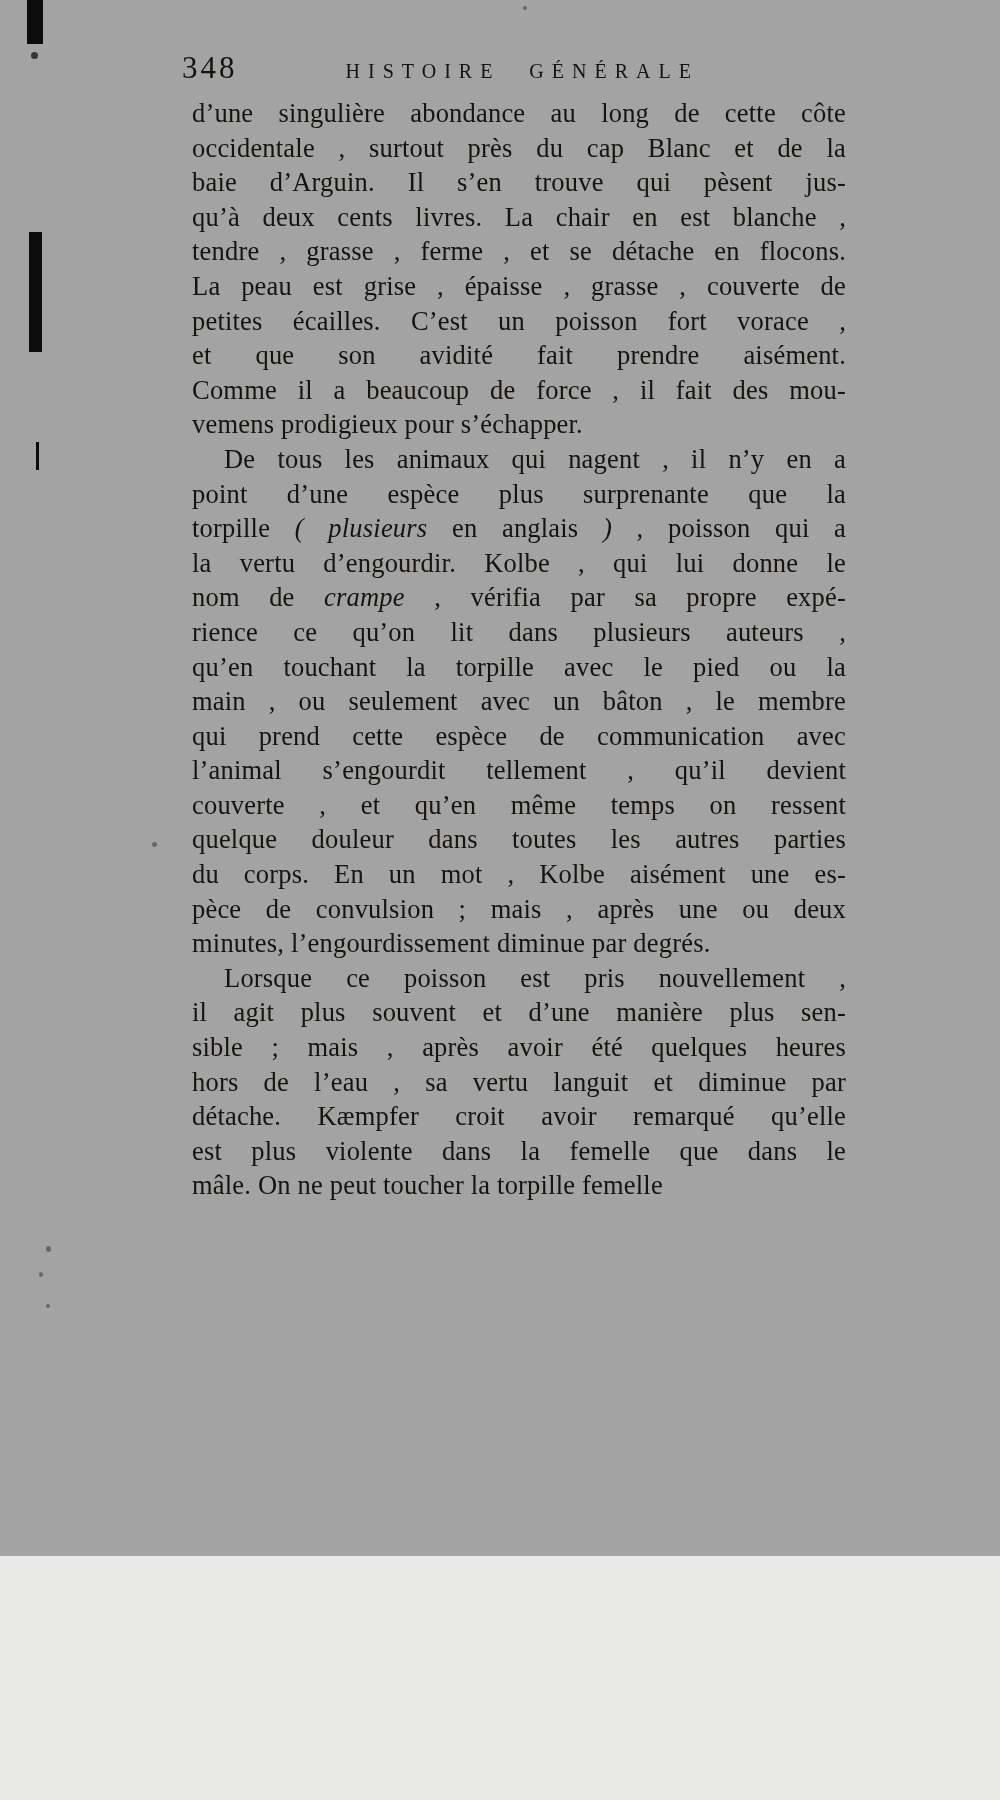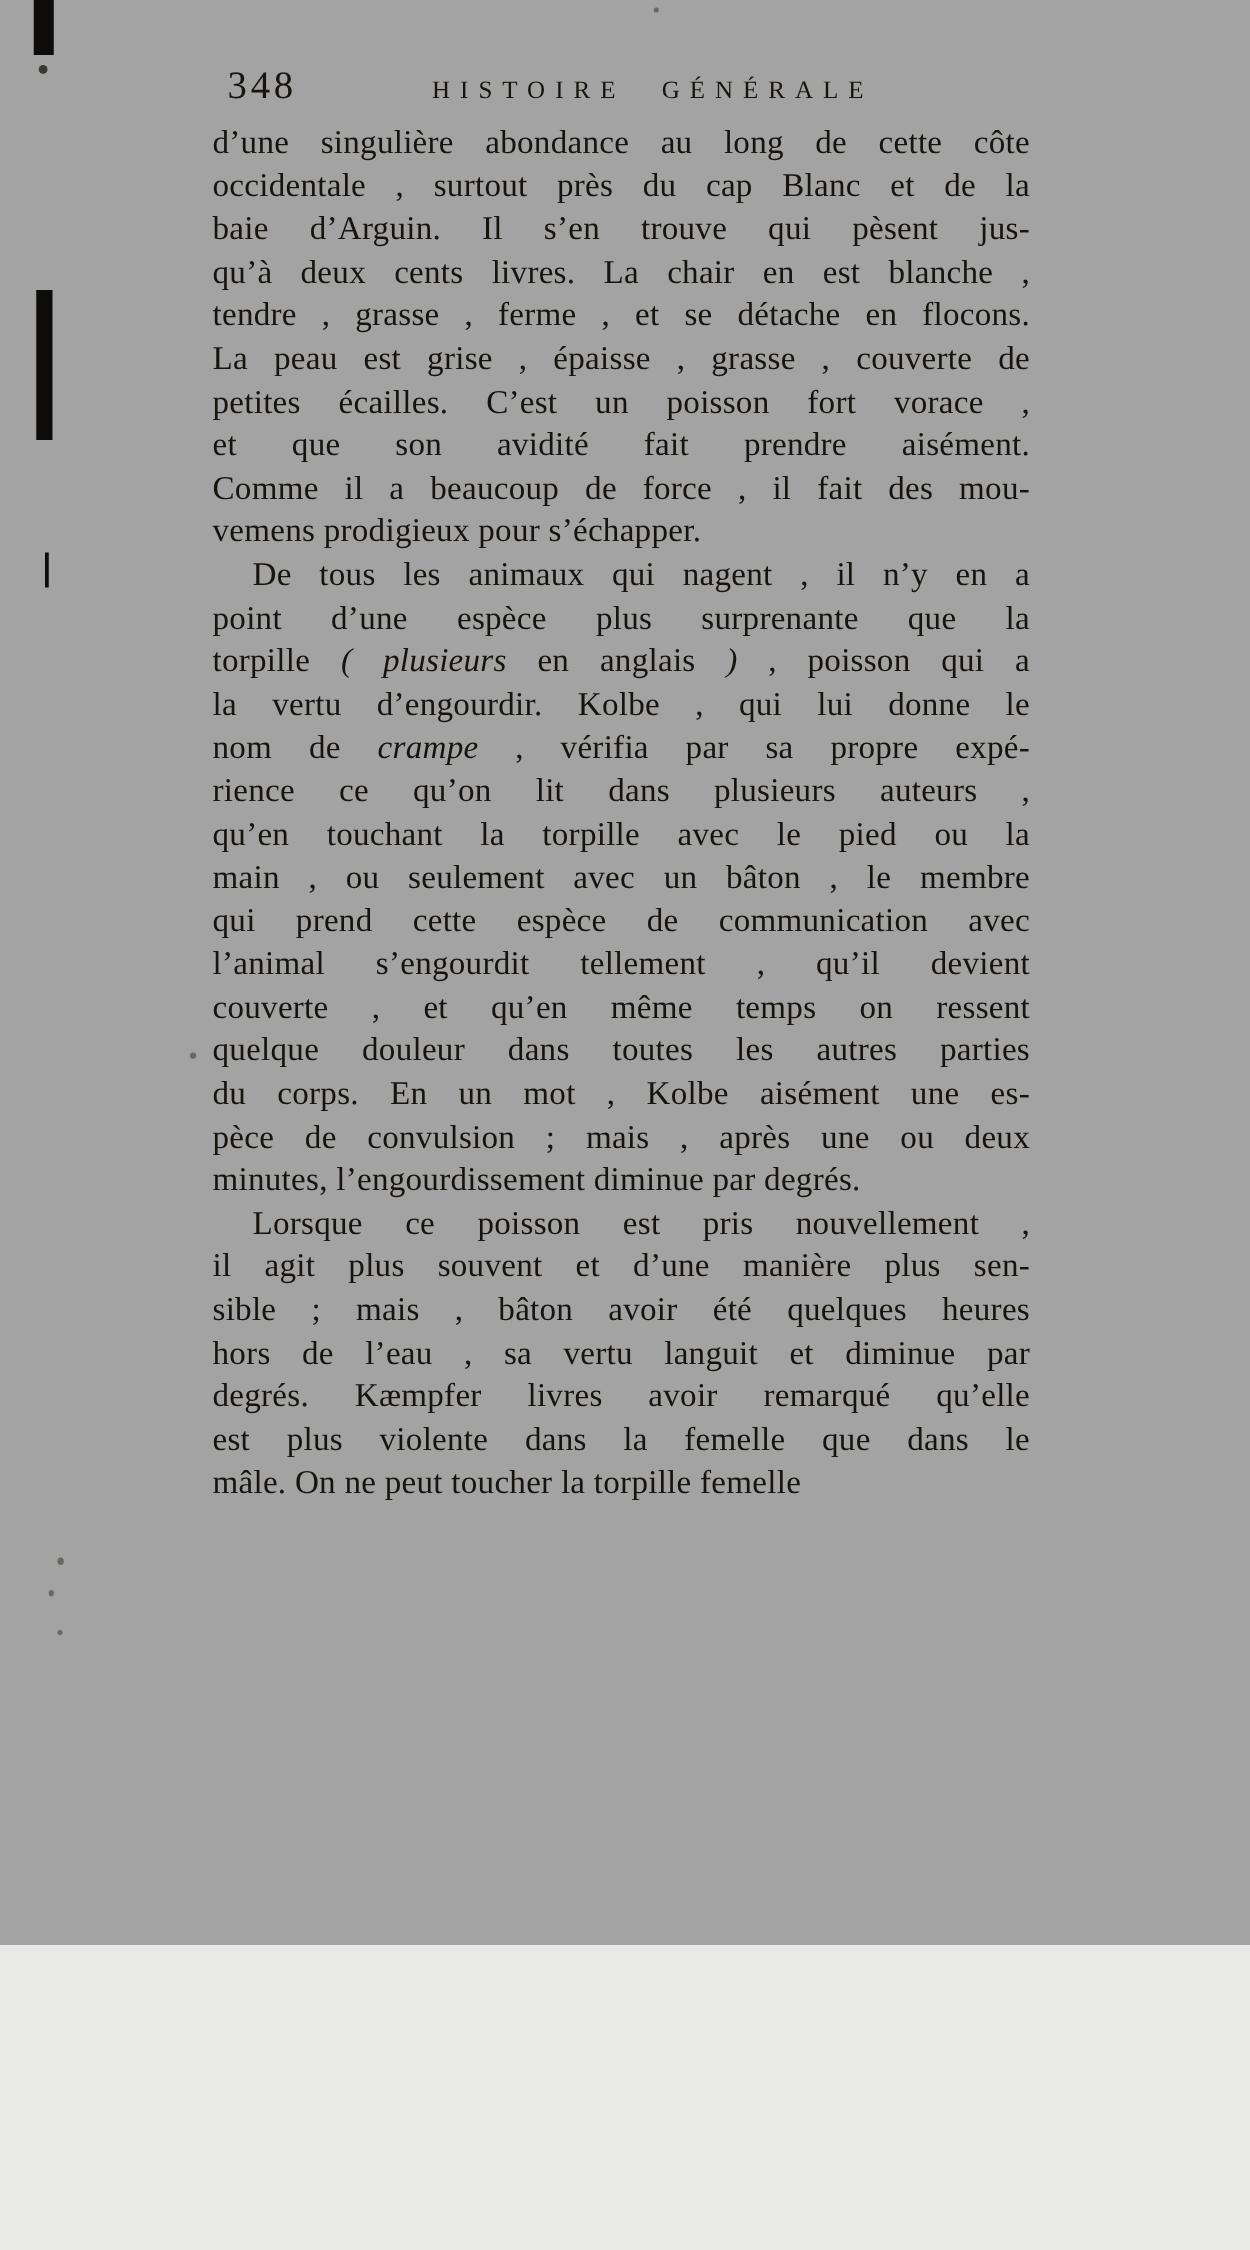--- a/index.html
+++ b/index.html
@@ -24,21 +24,21 @@
     flex:1;
     text-align:center;
     font-size:20px;
     letter-spacing:8px;
     word-spacing:16px;
     padding-right:30px;
     font-weight:500;
   }
   .text-block{
     position:absolute;
-    top:96px;left:170px;width:654px;
+    top:96px;left:192px;width:654px;
     font-size:26.5px;
     line-height:34.6px;
     letter-spacing:0.2px;
   }
   .para{margin:0;}
   .line{
     text-align:justify;
     text-align-last:justify;
     white-space:normal;
   }
@@ -108,21 +108,21 @@
         <div class="line">l’animal s’engourdit tellement , qu’il devient</div>
         <div class="line">couverte , et qu’en même temps on ressent</div>
         <div class="line">quelque douleur dans toutes les autres parties</div>
         <div class="line">du corps. En un mot , Kolbe aisément une es-</div>
         <div class="line">pèce de convulsion ; mais , après une ou deux</div>
         <div class="line last">minutes, l’engourdissement diminue par degrés.</div>
       </div>
       <div class="para">
         <div class="line first-indent">Lorsque ce poisson est pris nouvellement ,</div>
         <div class="line">il agit plus souvent et d’une manière plus sen-</div>
-        <div class="line">sible ; mais , bâton avoir été quelques heures</div>
+        <div class="line">sible ; mais , après avoir été quelques heures</div>
         <div class="line">hors de l’eau , sa vertu languit et diminue par</div>
-        <div class="line">degrés. Kæmpfer livres avoir remarqué qu’elle</div>
+        <div class="line">détache. Kæmpfer croit avoir remarqué qu’elle</div>
         <div class="line">est plus violente dans la femelle que dans le</div>
         <div class="line last">mâle. On ne peut toucher la torpille femelle</div>
       </div>
     </div>
 
 </div>
 
 </body></html>

